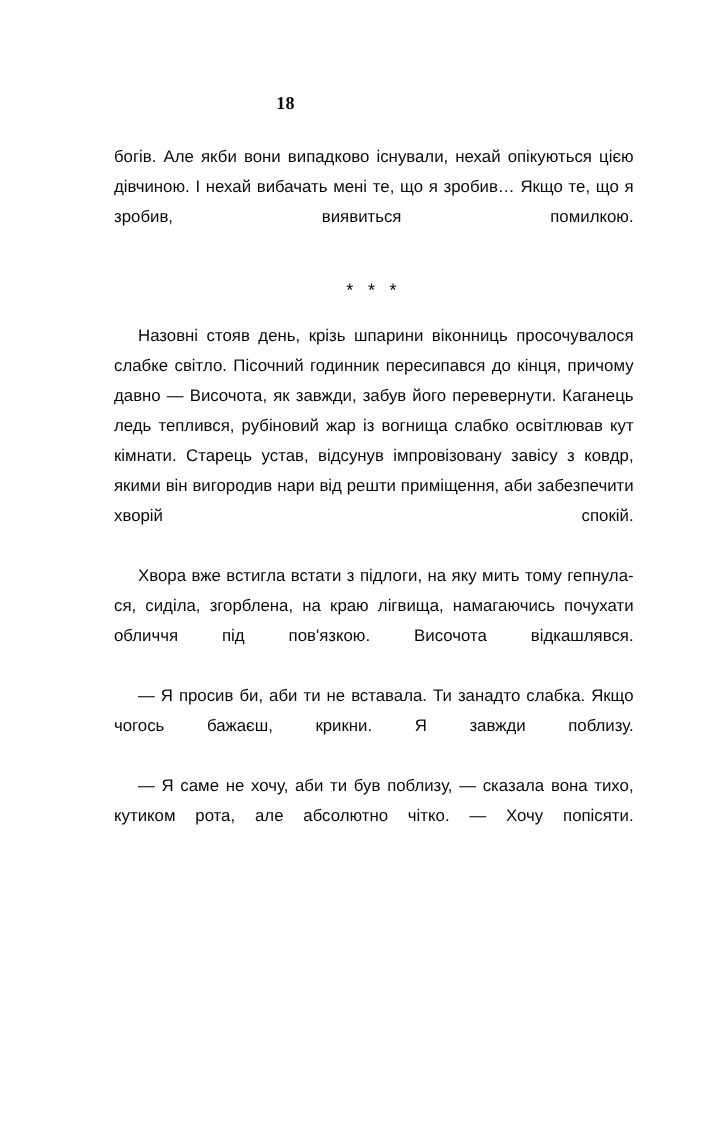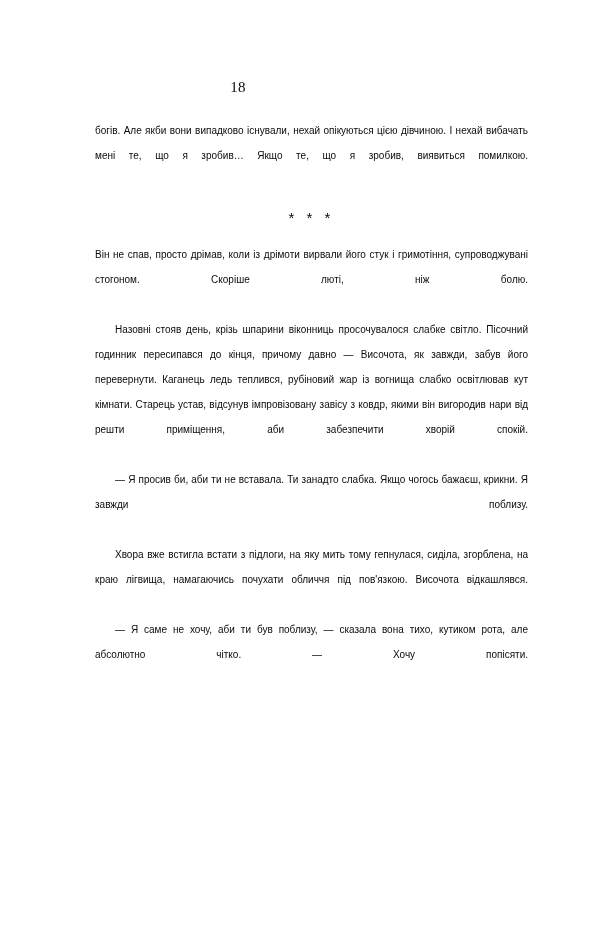--- a/index.html
+++ b/index.html
@@ -25,39 +25,39 @@
   }
 
   
   .folio {
     position: absolute;
     top: 78px;
     left: 0;
     width: 476px;
     text-align: center;
     font-family: "Liberation Serif", serif;
-    font-weight: normal;
+    font-weight: bold;
     font-size: 15px;
     line-height: 18px;
     letter-spacing: 0.3px;
     color: #0a0a0a;
   }
 
   
   .textblock {
     position: absolute;
     top: 118px;
     left: 95px;
     width: 433px;
   }
 
   p.para {
     margin: 0;
     padding: 0;
-    font-size: 10px;
+    font-size: 14px;
     line-height: 25px;
     text-align: justify;
     text-justify: inter-word;
     text-indent: 20px;
     hyphens: manual;
     word-spacing: -0.1px;
     color: #0a0a0a;
   }
   p.para.noindent {
     text-indent: 0;
@@ -89,20 +89,19 @@
 <div class="page">
 
   <div class="folio">18</div>
 
   <div class="textblock">
 
   <p class="para noindent">богів. Але якби вони випадково існували, нехай опікуються цією дівчиною. І нехай вибачать мені те, що я зробив… Якщо те, що я зробив, виявиться помилкою.</p>
       <div class="sep-spacer-top"></div>
       <div class="sep">* * *</div>
       <div class="sep-spacer-bottom"></div>
-      <p class="para noindent">Він не спав, просто дрімав, коли із дрімоти вирвали його стук і гримотіння, супроводжувані стогоном. Скоріше люті, ніж болю.</p>
       <p class="para">Назовні стояв день, крізь шпарини віконниць просочувалося слабке світло. Пісочний годинник пересипався до кінця, причому давно — Височота, як завжди, забув його перевернути. Каганець ледь теплився, рубіновий жар із вогнища слабко освітлював кут кімнати. Старець устав, відсунув імпровізовану завісу з ковдр, якими він вигородив нари від решти приміщення, аби забезпе­чити хворій спокій.</p>
+      <p class="para">Хвора вже встигла встати з підлоги, на яку мить тому гепнула­ся, сиділа, згорблена, на краю лігвища, намагаючись почухати обличчя під пов'язкою. Височота відкашлявся.</p>
       <p class="para">— Я просив би, аби ти не вставала. Ти занадто слабка. Якщо чогось бажаєш, крикни. Я завжди поблизу.</p>
-      <p class="para">Хвора вже встигла встати з підлоги, на яку мить тому гепнула­ся, сиділа, згорблена, на краю лігвища, намагаючись почухати обличчя під пов'язкою. Височота відкашлявся.</p>
       <p class="para">— Я саме не хочу, аби ти був поблизу, — сказала вона тихо, кутиком рота, але абсолютно чітко. — Хочу попісяти.</p>
     </div>
 
 </div>
 
 </body></html>

